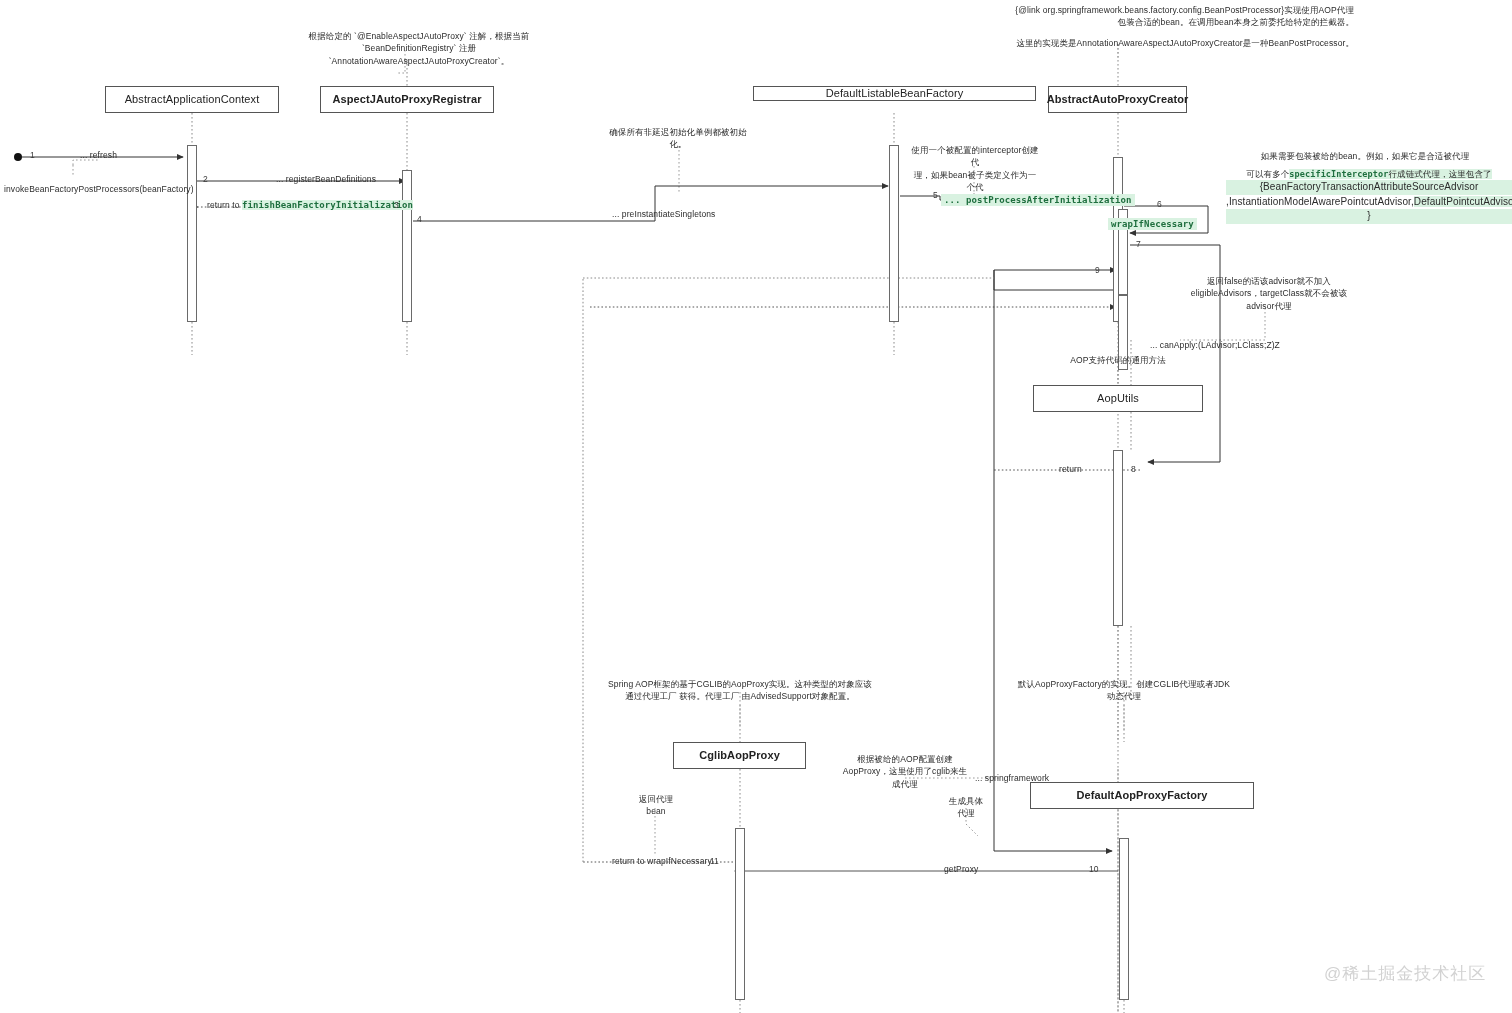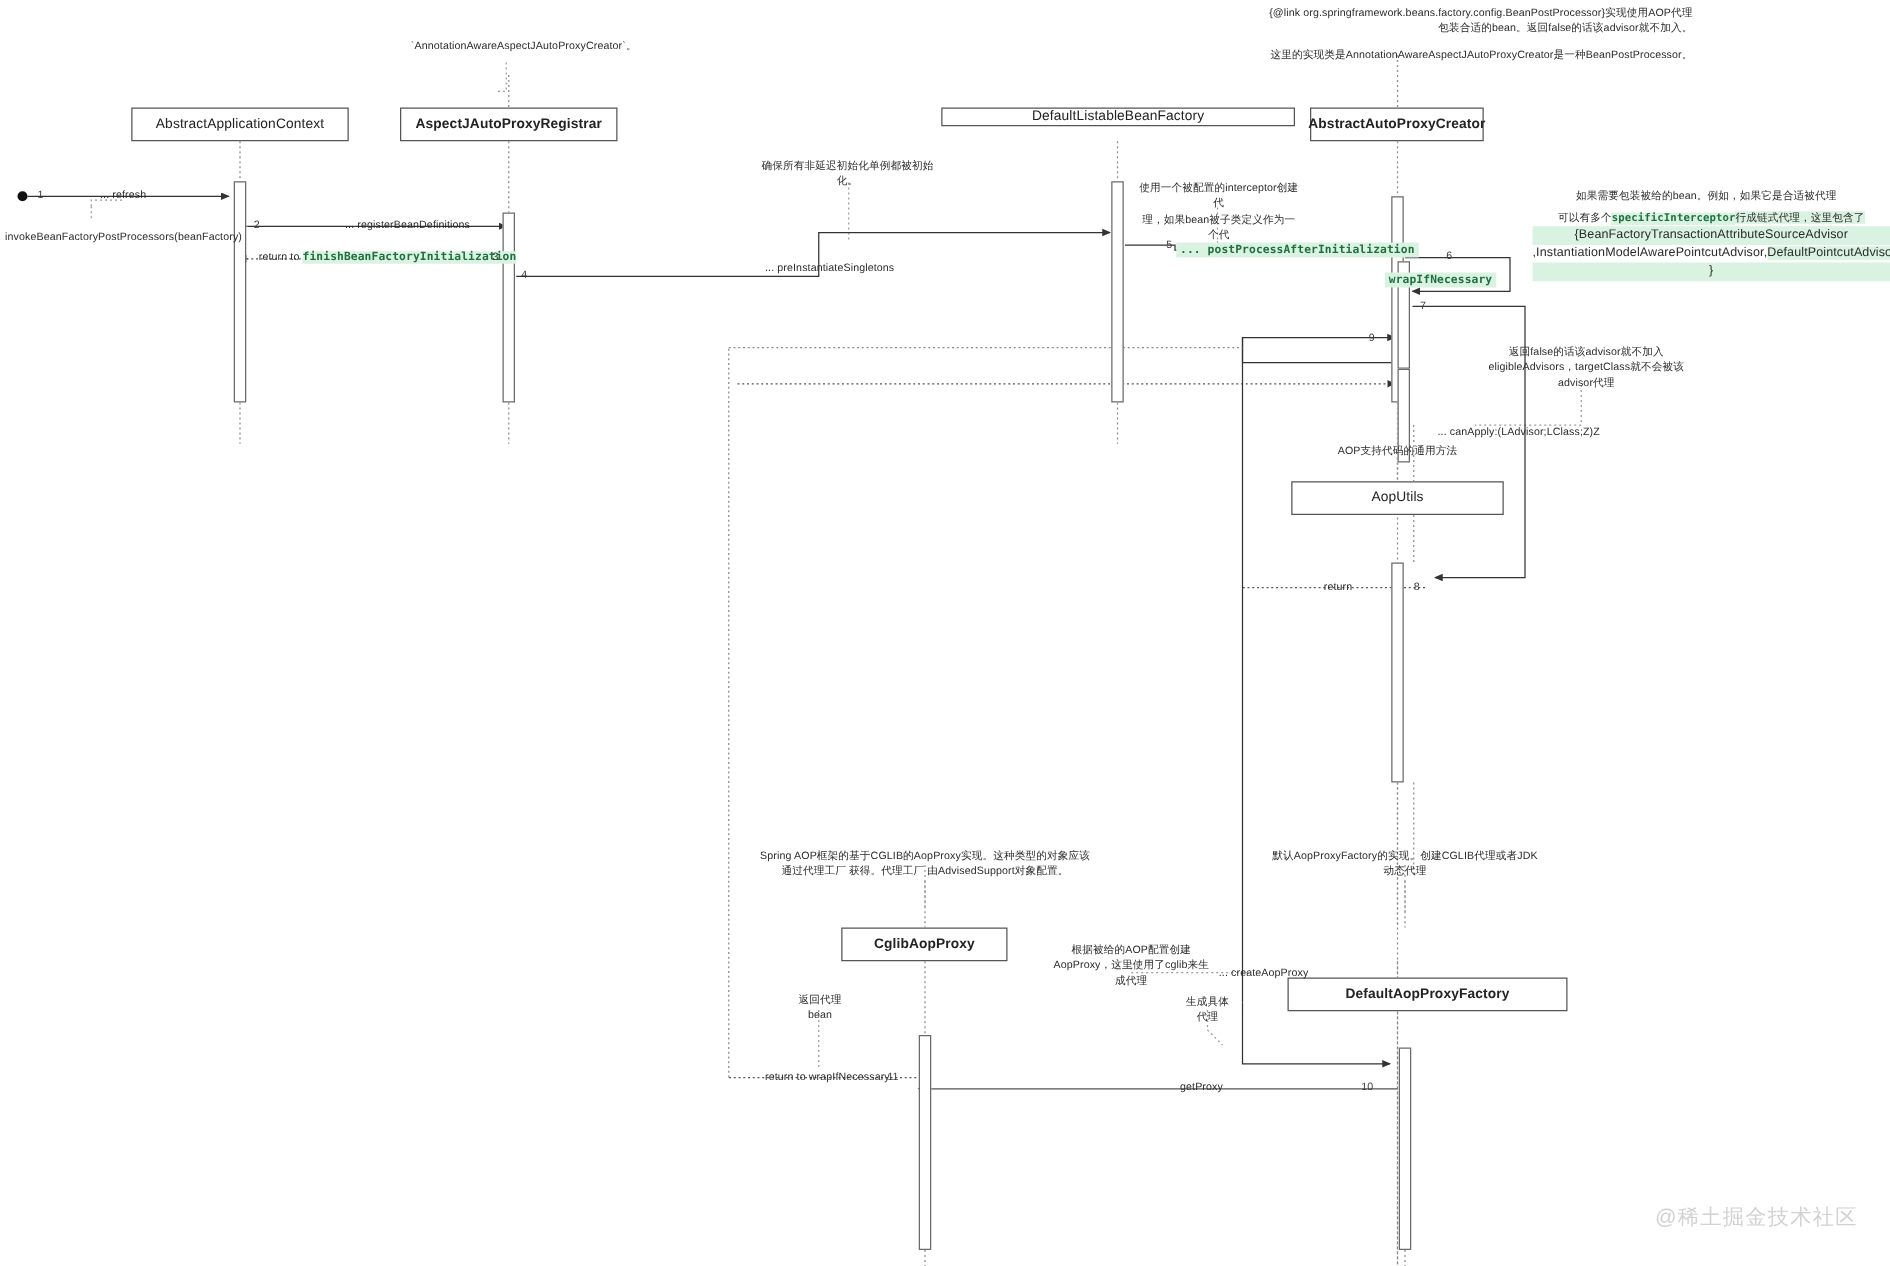--- a/index.html
+++ b/index.html
@@ -224,26 +224,27 @@
   <div class="activation" style="left:402px;top:170px;width:10px;height:152px;"></div>
   <div class="activation" style="left:889px;top:145px;width:10px;height:177px;"></div>
   <div class="activation" style="left:1113px;top:157px;width:10px;height:165px;"></div>
   <div class="activation" style="left:1118px;top:209px;width:10px;height:86px;"></div>
   <div class="activation" style="left:1118px;top:295px;width:10px;height:75px;"></div>
   <div class="activation" style="left:1113px;top:450px;width:10px;height:176px;"></div>
   <div class="activation" style="left:735px;top:828px;width:10px;height:172px;"></div>
   <div class="activation" style="left:1119px;top:838px;width:10px;height:162px;"></div>
 
   <div class="note" style="left:274px;top:30px;width:290px;">
+    <div>根据给定的 `@EnableAspectJAutoProxy` 注解，根据当前 `BeanDefinitionRegistry` 注册</div>
     <div>`AnnotationAwareAspectJAutoProxyCreator`。</div>
   </div>
 
   <div class="note" style="left:898px;top:4px;width:456px;text-align:right;">
     <div>{@link org.springframework.beans.factory.config.BeanPostProcessor}实现使用AOP代理</div>
-    <div>包装合适的bean。返回false的话该advisor就不加入。</div>
+    <div>包装合适的bean。在调用bean本身之前委托给特定的拦截器。</div>
     <div style="height:8px;"></div>
     <div>这里的实现类是AnnotationAwareAspectJAutoProxyCreator是一种BeanPostProcessor。</div>
   </div>
 
   <div class="note" style="left:592px;top:126px;width:172px;">
     <div>确保所有非延迟初始化单例都被初始</div>
     <div>化。</div>
   </div>
 
   <div class="note" style="left:910px;top:144px;width:130px;">
@@ -326,21 +327,21 @@
   <div class="msg mono" style="left:1108px;top:218px;">wrapIfNecessary</div>
 
   <div class="seq" style="left:1136px;top:239px;">7</div>
 
   <div class="seq" style="left:1095px;top:265px;">9</div>
   <div class="msg" style="left:1150px;top:340px;">... canApply:(LAdvisor;LClass;Z)Z</div>
 
   <div class="msg" style="left:1059px;top:464px;">return</div>
   <div class="seq" style="left:1131px;top:464px;">8</div>
 
-  <div class="msg" style="left:975px;top:773px;">... createAopProxy</div>
+  <div class="msg" style="left:975px;top:773px;">... springframework</div>
 
   <div class="seq" style="left:1089px;top:864px;">10</div>
   <div class="msg" style="left:944px;top:864px;">getProxy</div>
 
   <div class="msg" style="left:612px;top:856px;">return to wrapIfNecessary</div>
   <div class="seq" style="left:710px;top:856px;">11</div>
 
   <div class="watermark" style="left:1324px;top:962px;">@稀土掘金技术社区</div>
 
 </div>

